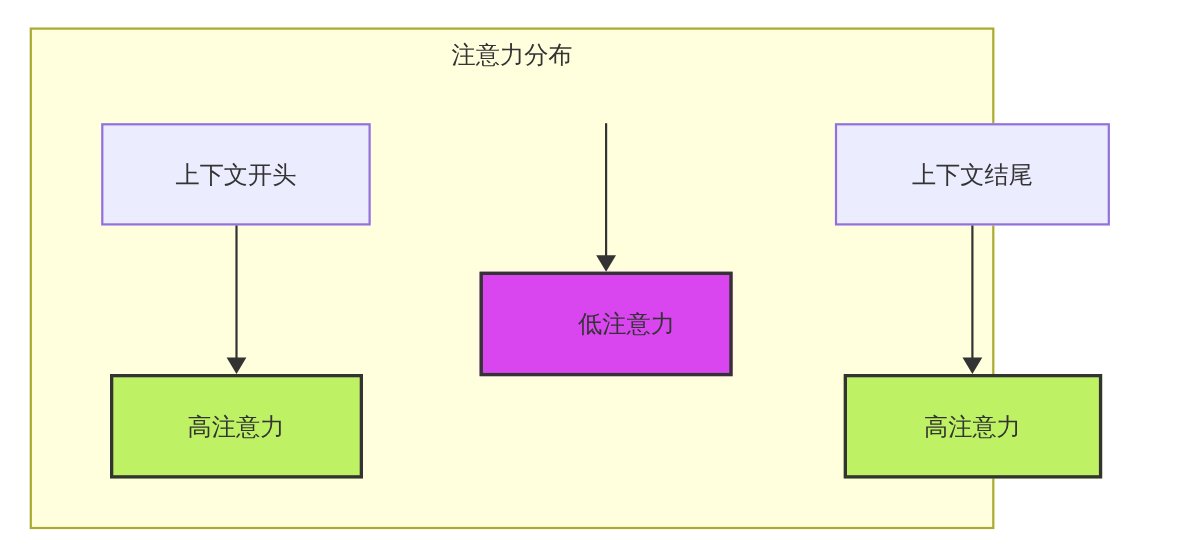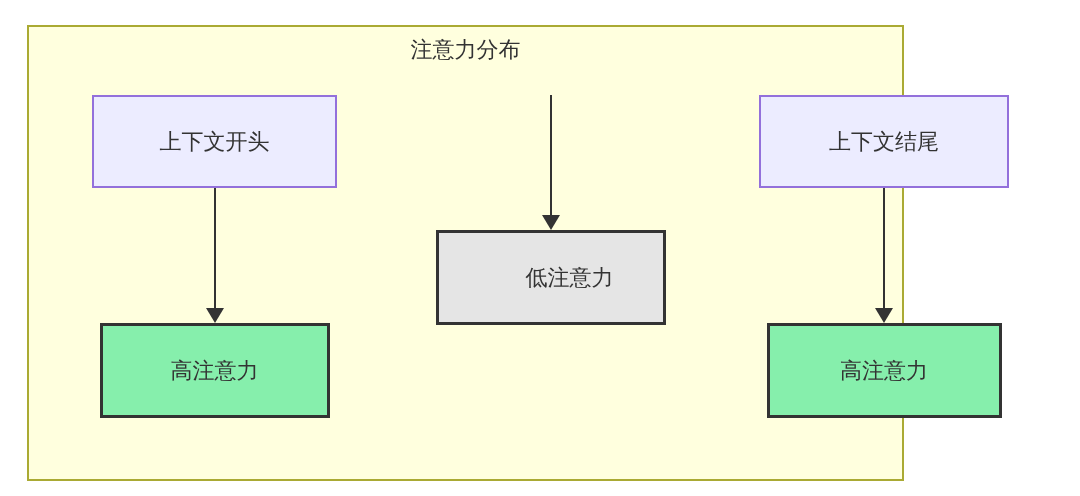--- a/index.html
+++ b/index.html
@@ -33,21 +33,21 @@
     top: 8px;
     left: 0;
     width: 100%;
     text-align: center;
     font-size: 22px;
     font-weight: 400;
     color: #333333;
   }
   .column {
     position: absolute;
-    top: 68px;
+    top: 85px;
     display: flex;
     flex-direction: column;
     align-items: center;
   }
   .col-begin  { left: 63px;  width: 245px; }
   .col-middle { left: 397px; width: 249px; }
   .col-end    { left: 730px; width: 250px; align-items: center; }
   .source-node {
     box-sizing: border-box;
     width: 100%;
@@ -85,22 +85,22 @@
     display: flex;
     align-items: center;
     justify-content: center;
     font-size: 22px;
     color: #333333;
     border: 3px solid #333333;
   }
   .col-begin  .target-node { width: 230px; }
   .col-middle .target-node { width: 230px; }
   .col-end    .target-node { width: 235px; }
-  .target-node.high { background: #86efac; }
-  .target-node.low  { background: #e5e5e5; padding-left: 38px; }
+  .target-node.high { background: #bef264; }
+  .target-node.low  { background: #d946ef; padding-left: 38px; }
 </style>
 </head>
 <body>
 
 <div class="canvas">
   <div class="subgraph">
     <div class="subgraph-title">注意力分布</div>
 
     <div class="column col-begin">
       <div class="source-node">

